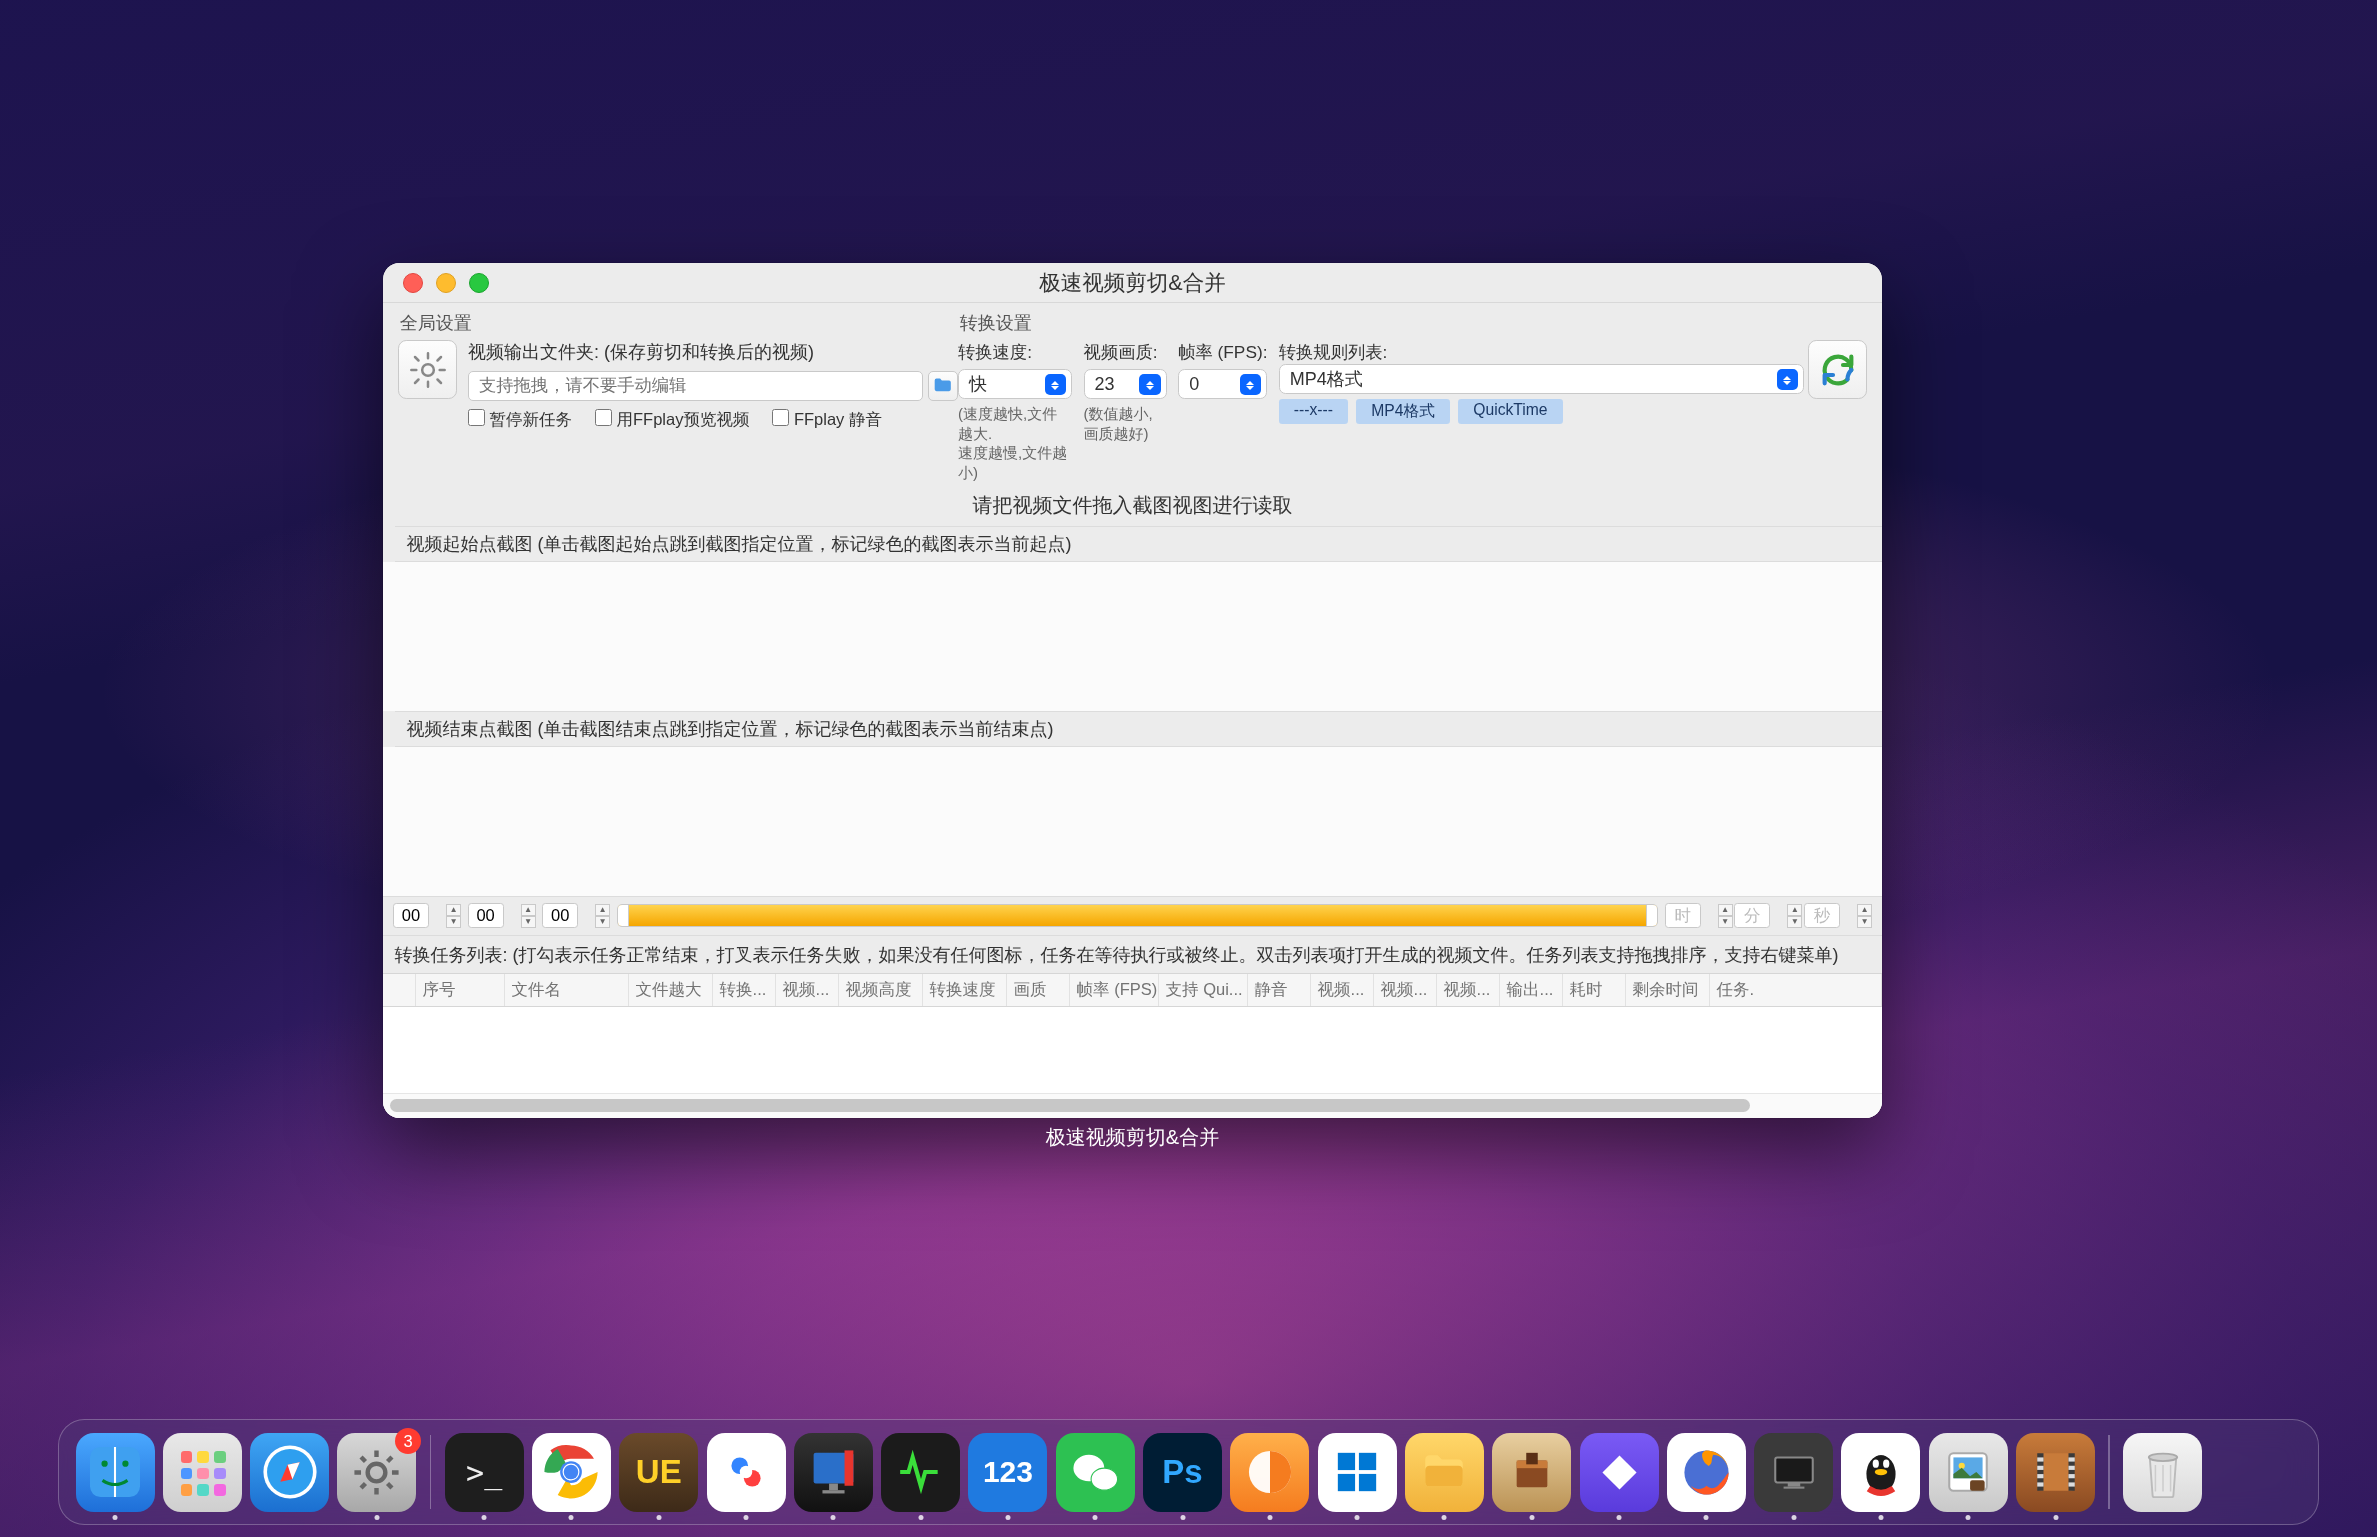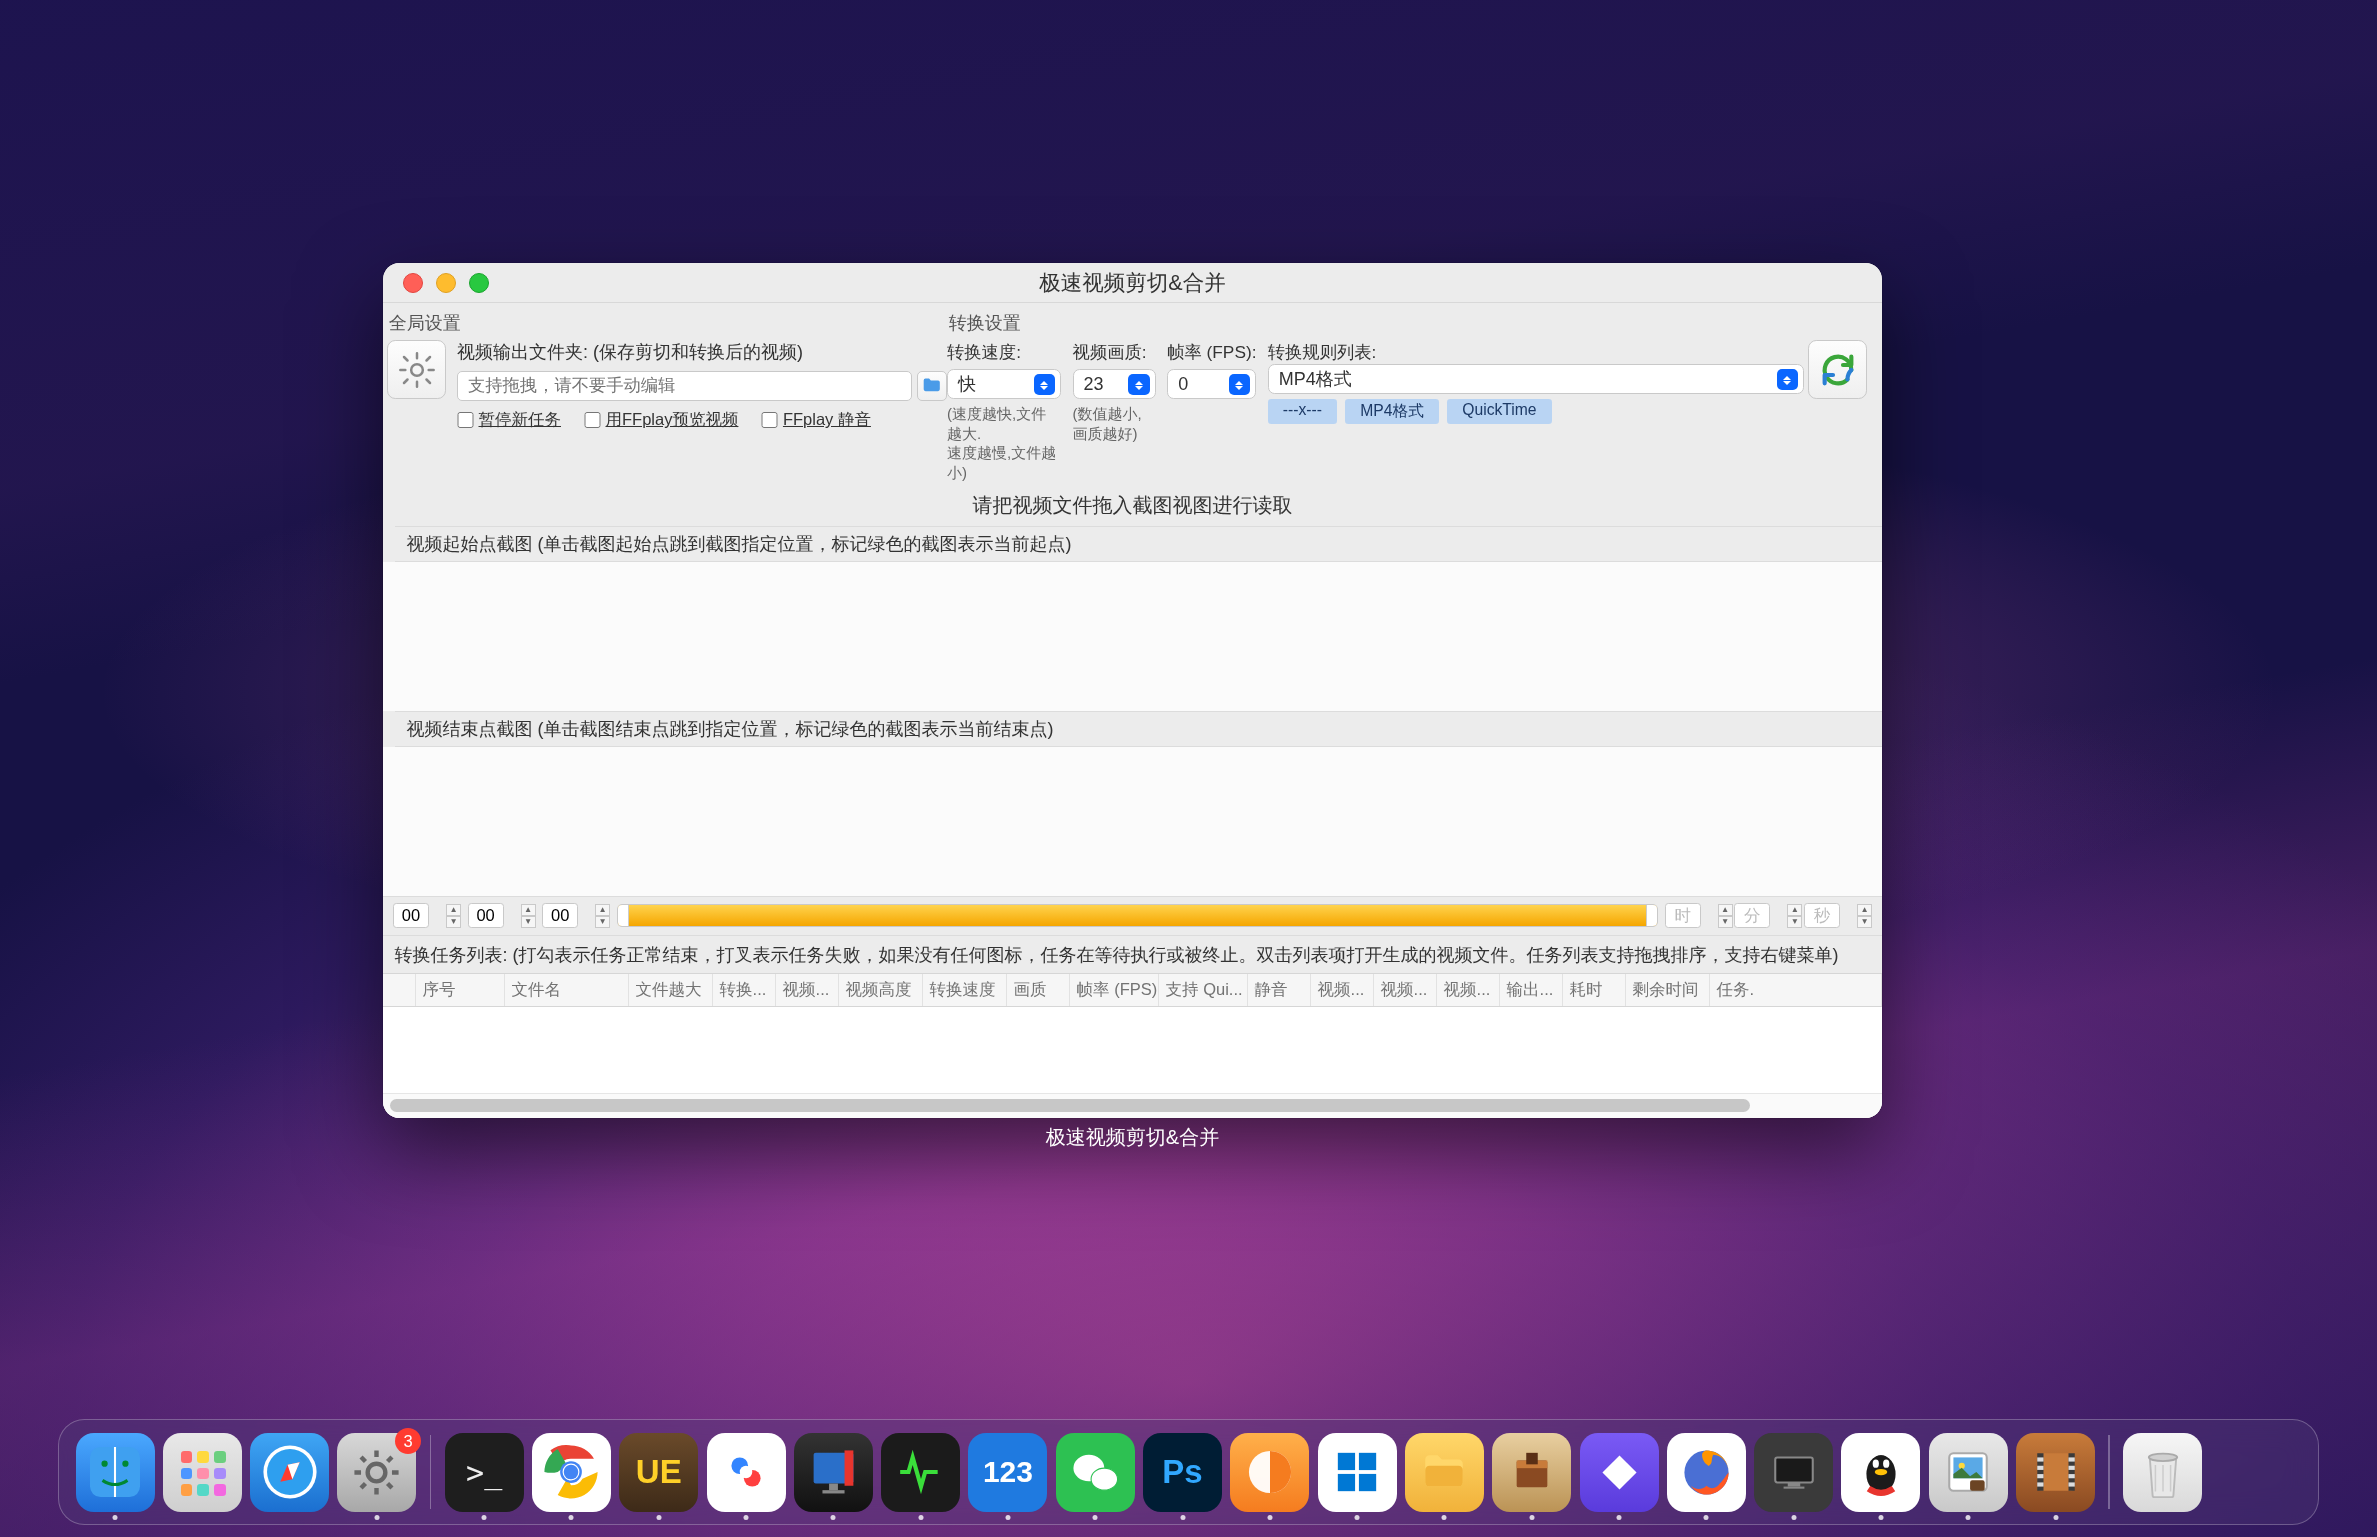--- a/index.html
+++ b/index.html
@@ -9,36 +9,36 @@
 .wallpaper::after{content:"";position:absolute;inset:0;background:radial-gradient(ellipse 1816px 495px at 50% 45%,rgba(200,90,170,0.5) 0%,transparent 60%);}
 .window{position:absolute;left:383px;top:263px;width:1499px;height:855px;background:#ececec;border-radius:16.5px;box-shadow:0 33px 83px rgba(0,0,0,0.55),0 0 0 0.8px rgba(0,0,0,0.1);overflow:hidden;display:flex;flex-direction:column;}
 .titlebar{height:40px;background:#ececec;display:flex;align-items:center;position:relative;border-bottom:0.8px solid #d8d8d8;}
 .traffic-lights{display:flex;gap:13.2px;padding-left:20px;}
 .tl{width:20px;height:20px;border-radius:50%;}
 .tl-close{background:#ff5f57;border:0.8px solid #e24640;}
 .tl-min{background:#febc2e;border:0.8px solid #dfa023;}
 .tl-max{background:#28c840;border:0.8px solid #1ba42e;}
 .title{position:absolute;left:0;right:0;text-align:center;font-size:21.5px;font-weight:500;color:#333;pointer-events:none;}
 .content{flex:1;background:#ececec;display:flex;flex-direction:column;font-size:18px;color:#333;}
-.settings-row{display:flex;padding:5px 15px 0 4px;gap:0;}
+.settings-row{display:flex;padding:5px 15px 0 15px;gap:0;}
 .settings-group{flex:0 0 auto;}
 .group-title{font-size:18px;color:#555;padding:3.3px 0 5px 1.7px;}
 .global-group{width:560px;}
 .convert-group{flex:1;}
 .global-body{display:flex;gap:11px;align-items:flex-start;}
 .gear{width:59px;height:59px;border:0.8px solid #c9c9c9;border-radius:8.3px;display:flex;align-items:center;justify-content:center;background:linear-gradient(#fdfdfd,#efefef);}
 .gear svg{width:40px;height:40px;}
 .global-right{flex:1;display:flex;flex-direction:column;gap:6.6px;}
 .label{font-size:18px;color:#333;}
 .path-row{display:flex;align-items:center;gap:5px;}
 .path-input{flex:1;height:30px;border:0.8px solid #c9c9c9;border-radius:5px;background:#fff;padding:0 10px;font-size:17.3px;color:#bbb;}
 .folder-btn{width:30px;height:30px;border:0.8px solid #c9c9c9;border-radius:5px;background:linear-gradient(#fdfdfd,#efefef);display:flex;align-items:center;justify-content:center;}
 .folder-btn svg{width:21.5px;height:21.5px;}
 .check-row{display:flex;gap:23px;align-items:center;padding-top:1.7px;}
-.chk{display:flex;align-items:center;gap:5px;font-size:16.5px;color:#333;text-decoration:underline;}
+.chk{display:flex;gap:5px;font-size:16.5px;color:#333;}
 .chk input{width:16.5px;height:16.5px;}
 .convert-body{display:flex;gap:11.6px;align-items:flex-start;}
 .col{display:flex;flex-direction:column;gap:5px;}
 .col-label{font-size:17.3px;color:#333;white-space:nowrap;}
 .select{height:30px;border:0.8px solid #c9c9c9;border-radius:6.6px;background:#fff;display:flex;align-items:center;justify-content:space-between;padding:0 5px 0 10px;font-size:18px;}
 .sel-arrow{width:21.5px;height:21.5px;background:#0a66ff;border-radius:5px;display:flex;align-items:center;justify-content:center;color:#fff;font-size:10px;}
 .sel-arrow::before{content:"";border-left:4.1px solid transparent;border-right:4.1px solid transparent;border-bottom:4.1px solid #fff;margin-bottom:1.7px;}
 .sel-arrow::after{content:"";border-left:4.1px solid transparent;border-right:4.1px solid transparent;border-top:4.1px solid #fff;position:absolute;margin-top:8.3px;}
 .sel-arrow{position:relative;flex-direction:column;}
 .hint{font-size:15px;color:#666;line-height:1.3;}

